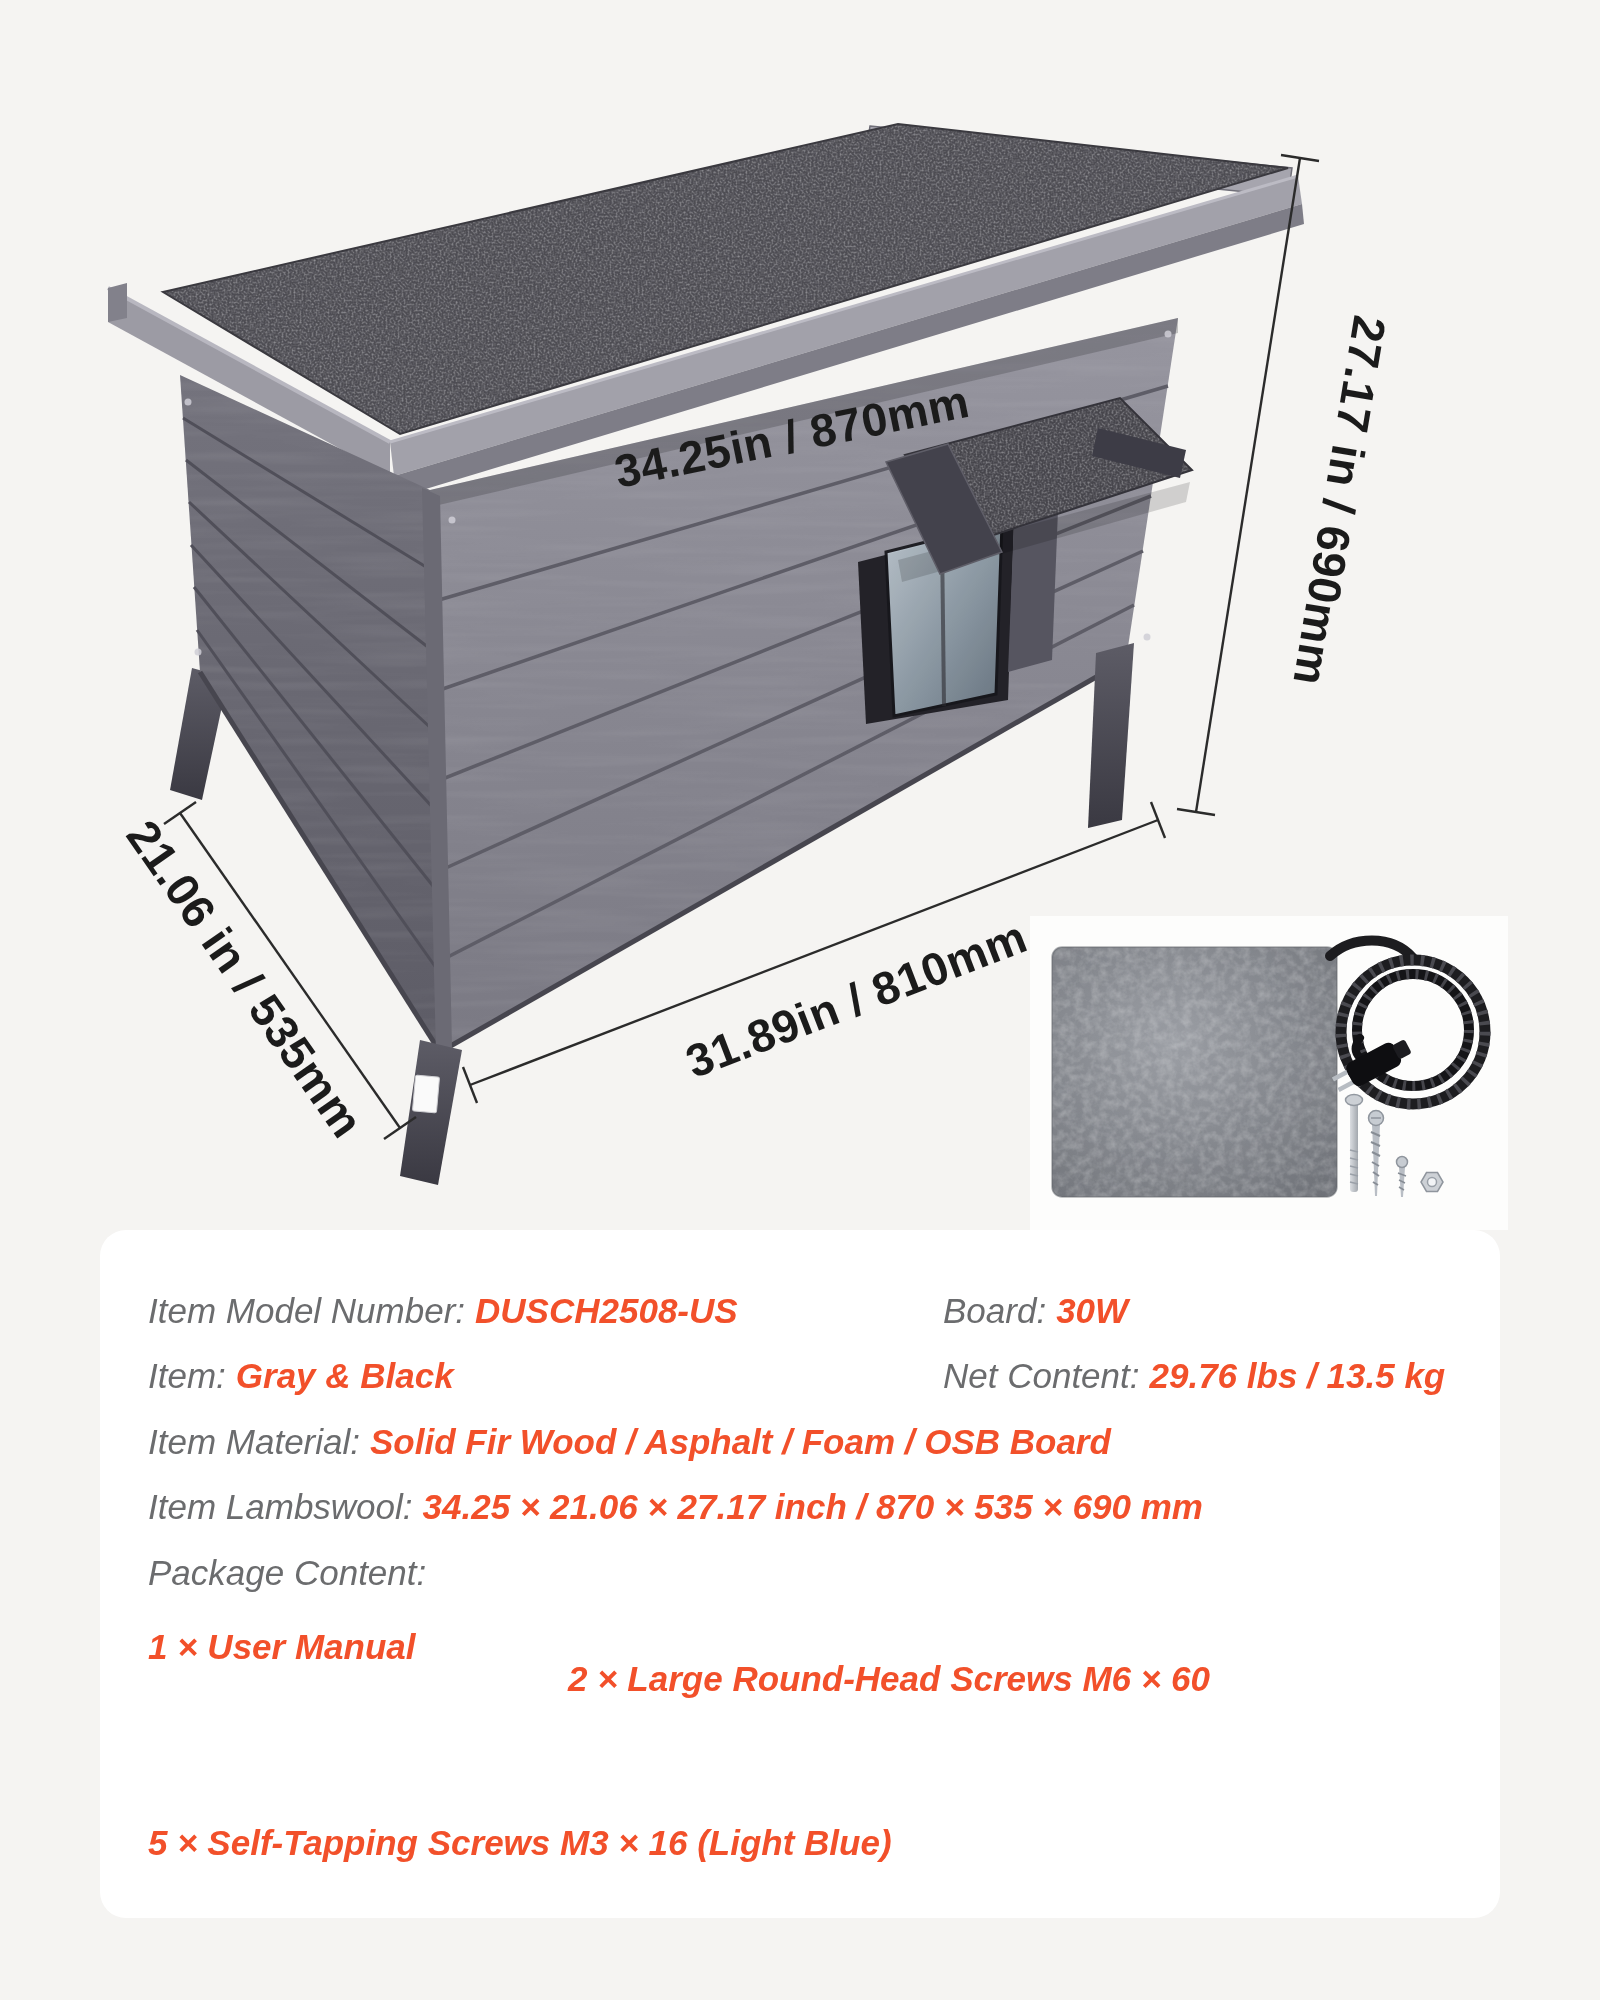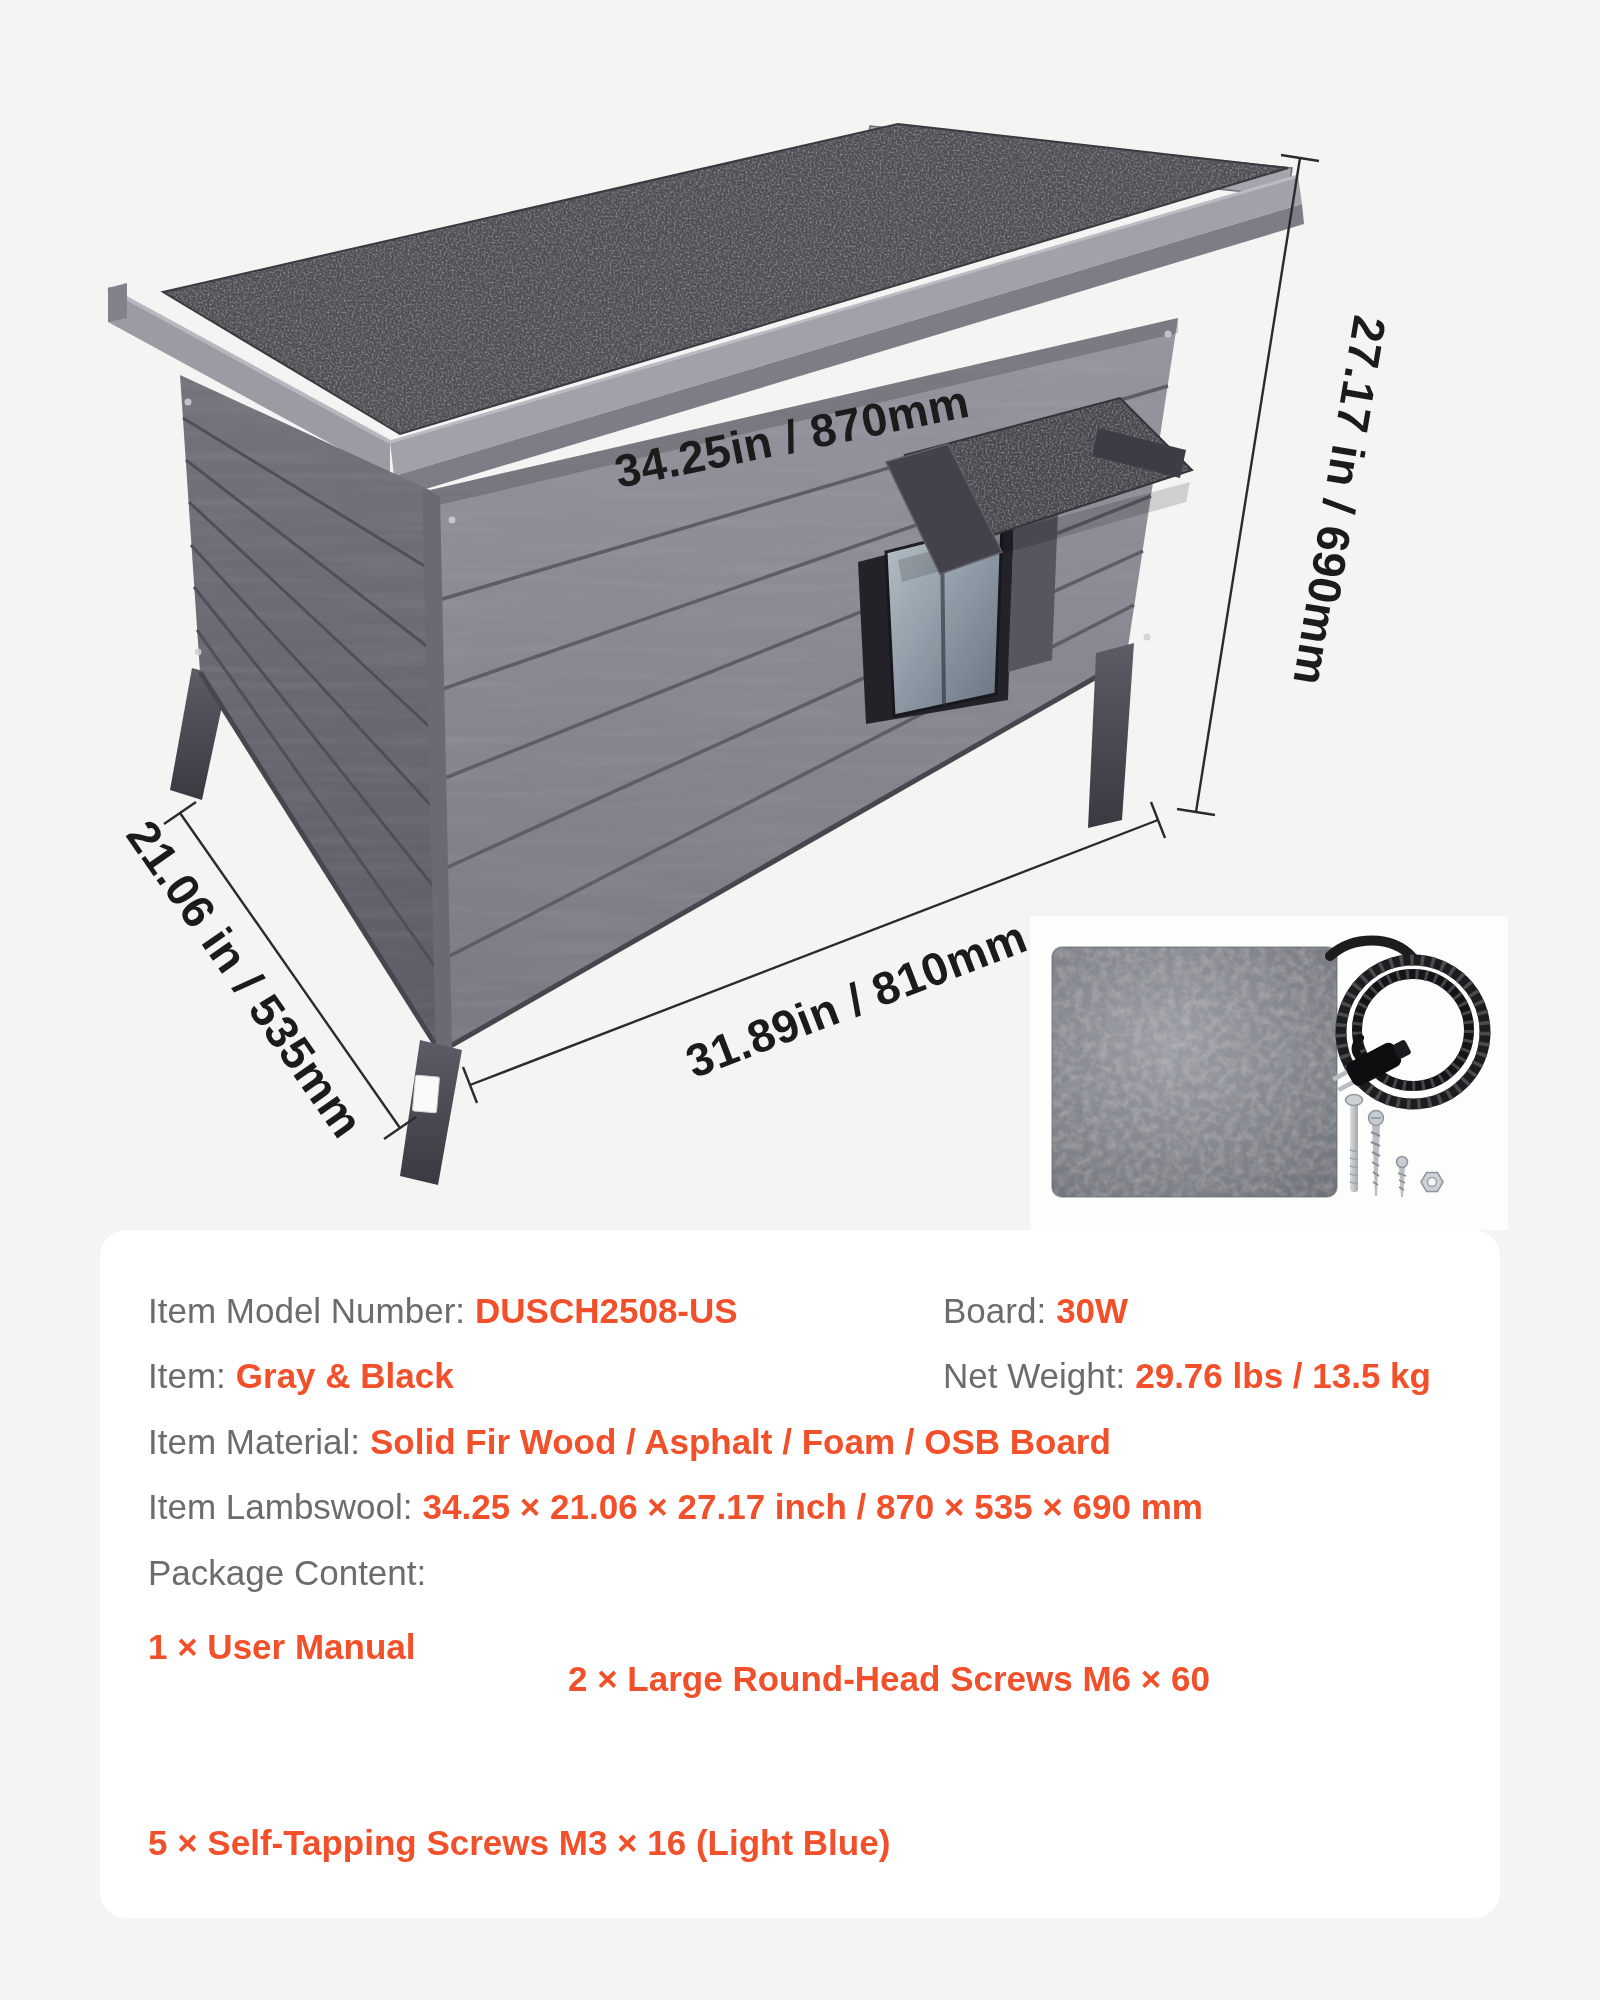--- a/index.html
+++ b/index.html
@@ -2,21 +2,21 @@
 <html><head>
 <meta charset="utf-8">
 <style>
   html,body{margin:0;padding:0;}
   body{background:#f5f4f2;font-family:"Liberation Sans",sans-serif;}
   .stage{position:relative;width:1600px;height:2000px;background:#f5f4f2;overflow:hidden;}
   .photo-area{position:absolute;left:0;top:0;width:1600px;height:1230px;}
   .photo-area svg{display:block;}
   svg text.dim{font-family:"Liberation Sans",sans-serif;font-weight:600;font-size:46px;fill:#1b1b1b;letter-spacing:0.5px;text-anchor:middle;}
   .spec-panel{position:absolute;left:100px;top:1230px;width:1400px;height:688px;background:#ffffff;border-radius:26px;}
-  .spec-row{position:absolute;left:48px;right:30px;height:50px;font-size:35px;line-height:50px;white-space:nowrap;}
+  .spec-row{position:absolute;left:48px;right:30px;height:50px;font-size:35px;line-height:50px;white-space:nowrap;font-style:italic;}
   .lbl{color:#6b6c6e;font-weight:400;margin-right:10px;}
   .val{color:#f2502a;font-weight:700;}
   .col2{position:absolute;left:795px;top:0;}
   .col6{position:absolute;left:420px;top:0;margin-top:32px;}
 </style>
 </head>
 <body>
 
 <div class="stage">
 
@@ -250,21 +250,21 @@
     </svg>
   </div>
 
   <div class="spec-panel">
     <div class="spec-row" style="top:56px">
       <span class="lbl">Item Model Number:</span><span class="val">DUSCH2508-US</span>
       <span class="col2"><span class="lbl">Board:</span><span class="val">30W</span></span>
     </div>
     <div class="spec-row" style="top:121px">
       <span class="lbl">Item:</span><span class="val">Gray &amp; Black</span>
-      <span class="col2"><span class="lbl">Net Weight:</span><span class="val">29.76 lbs / 13.5 kg</span></span>
+      <span class="col2"><span class="lbl">Net Content:</span><span class="val">29.76 lbs / 13.5 kg</span></span>
     </div>
     <div class="spec-row" style="top:187px">
       <span class="lbl">Item Material:</span><span class="val">Solid Fir Wood / Asphalt / Foam / OSB Board</span>
     </div>
     <div class="spec-row" style="top:252px">
       <span class="lbl">Item Lambswool:</span><span class="val">34.25 × 21.06 × 27.17 inch / 870 × 535 × 690 mm</span>
     </div>
     <div class="spec-row" style="top:318px">
       <span class="lbl">Package Content:</span>
     </div>

